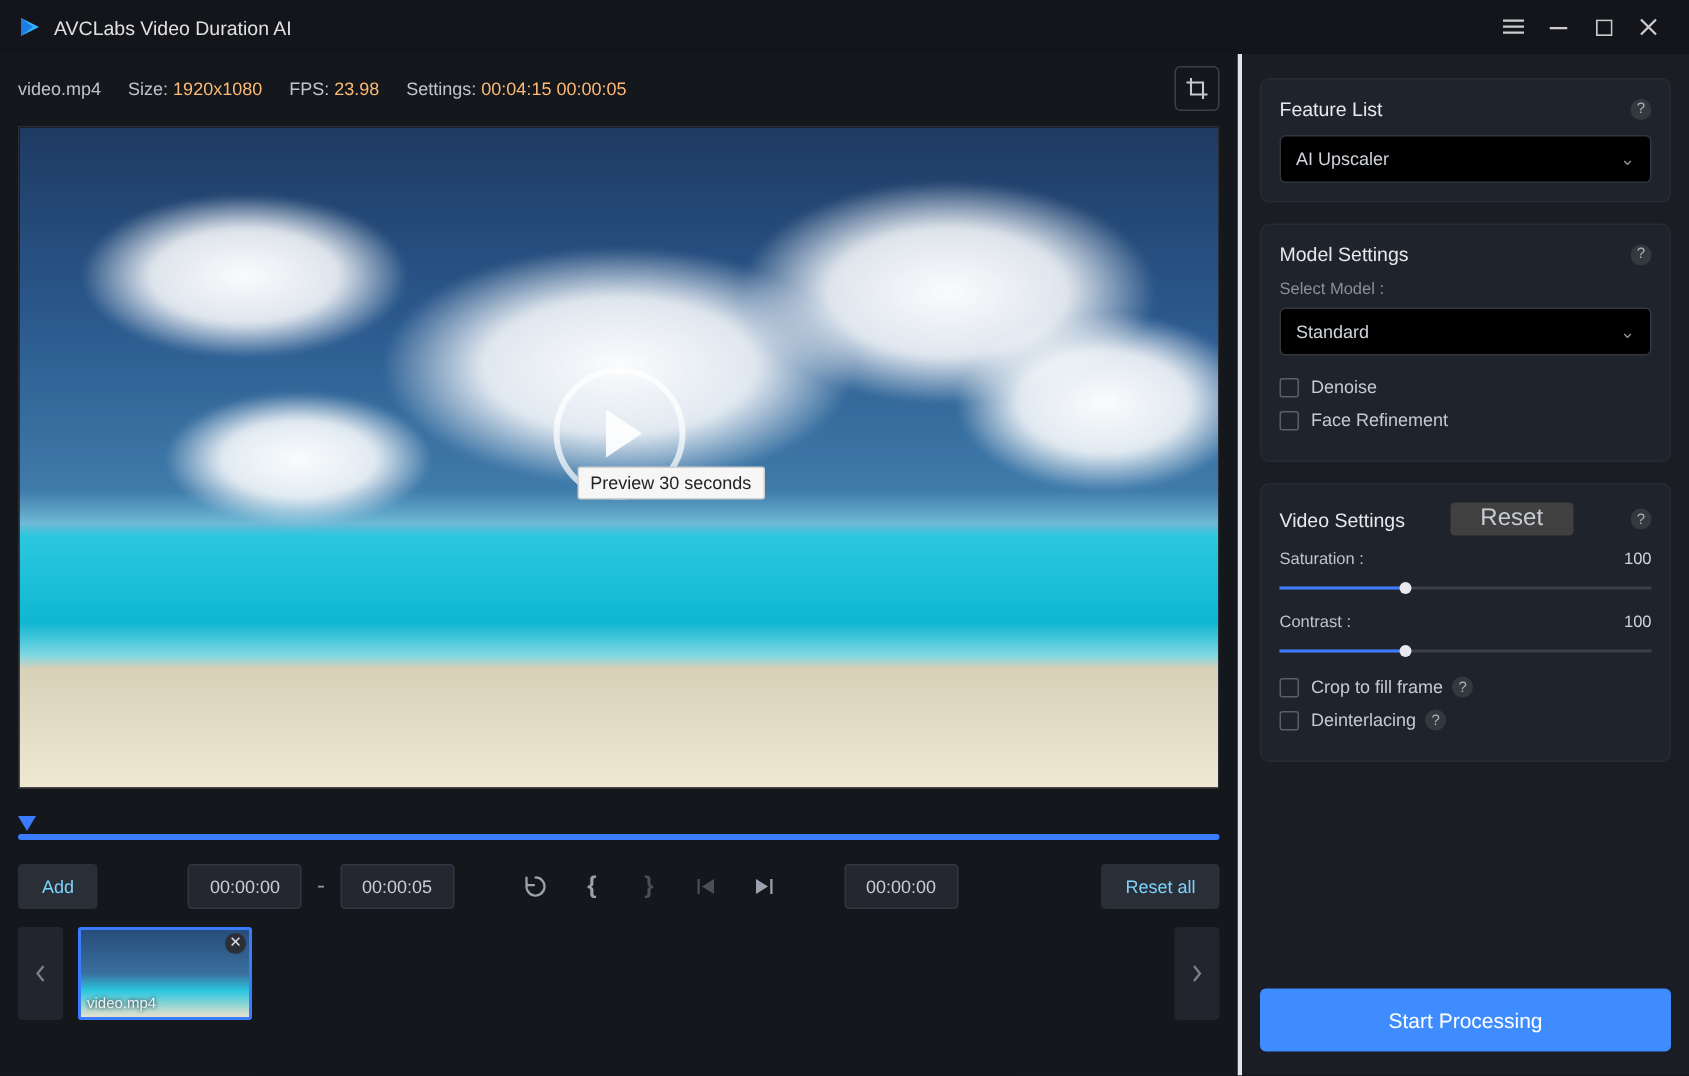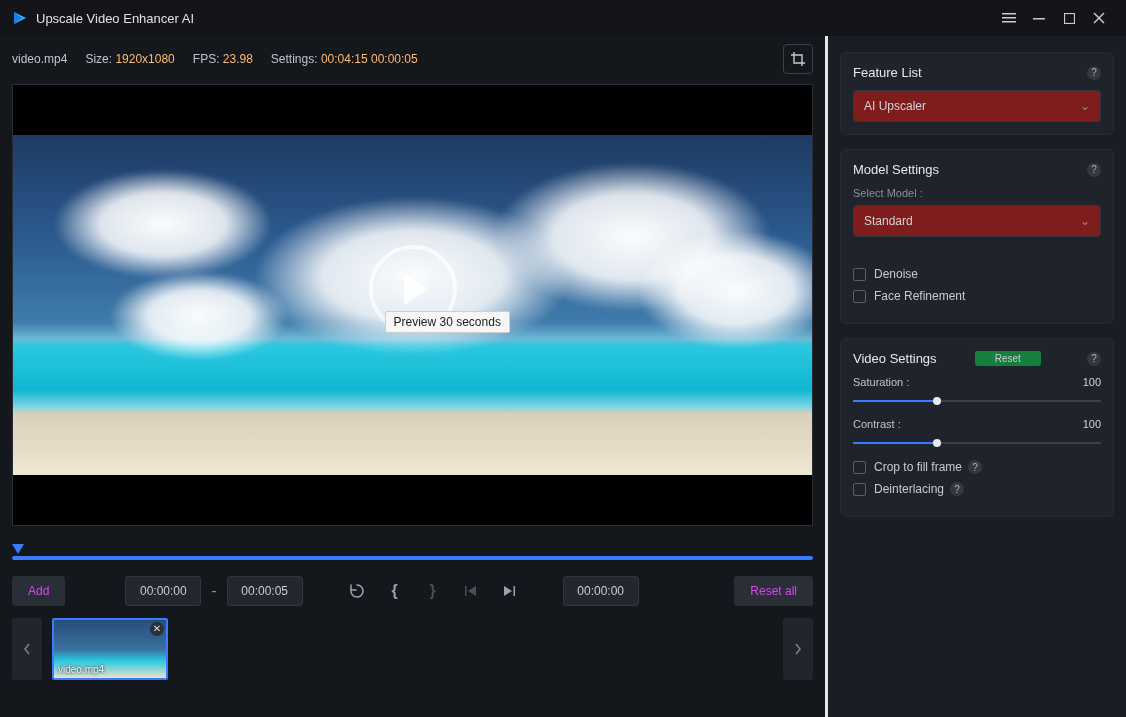--- a/index.html
+++ b/index.html
@@ -14,82 +14,82 @@
   .app-body { display: flex; height: 681px; }
   .main { flex: 1; background: #14171c; position: relative; padding: 0 8px; }
   .sidebar { width: 301px; background: #1a1d24; padding: 16px 12px; border-left: 3px solid #e5e5e5; display:flex; flex-direction:column; }
 
   .meta-row { display: flex; align-items: center; gap: 18px; padding: 8px 4px 10px 4px; font-size: 12px; color: #9aa0a9; }
   .meta-row .lbl { color: #bfc4cc; }
   .meta-row .val { color: #fdba74; }
   .crop-btn { margin-left: auto; width: 30px; height: 30px; border: 1px solid #3b404b; border-radius: 4px; display:flex; align-items:center; justify-content:center; cursor:pointer; color:#c6c9d0; }
   .crop-btn svg { display:block; }
 
-  .preview-wrap { margin: 0 4px; border: 1px solid #2a2d34; background: #000; height: 442px; position: relative; display:flex; flex-direction:column; justify-content:center;}
+  .preview-wrap { margin: 0 4px; border: 1px solid #2a2d34; background: #000; height: 442px; position: relative; display:flex; flex-direction:row; justify-content:center;}
   .preview-matte { background:#000; height: 50px; }
   .preview-image { flex:1; position:relative; overflow:hidden; }
   .sky { position:absolute; inset:0; background: linear-gradient(to bottom, #1e3a62 0%, #2b5a8f 30%, #3f7bab 55%, #6db9d6 60%, #2bc7e0 62%, #0fb7d2 75%, #7fd7e3 80%, #d9d0b8 82%, #efe8d3 100%); }
   .cloud { position:absolute; background: radial-gradient(ellipse at center, rgba(255,255,255,0.98) 0%, rgba(255,255,255,0.85) 40%, rgba(255,255,255,0) 70%); border-radius:50%; filter: blur(2px); }
   .play-circle { position:absolute; left:50%; top:50%; width:88px; height:88px; margin-left:-44px; margin-top:-60px; border:4px solid rgba(255,255,255,0.7); border-radius:50%; display:flex; align-items:center; justify-content:center; cursor:pointer;}
   .play-circle::after{ content:''; border-left:24px solid rgba(255,255,255,0.9); border-top:16px solid transparent; border-bottom:16px solid transparent; margin-left:6px;}
   .preview-tip { position:absolute; left:50%; top:50%; transform:translate(-28px,6px); background:#f6f6f6; color:#222; font-size:12px; padding:3px 8px; border:1px solid #cfcfcf; border-radius:2px; white-space:nowrap;}
 
   .timeline-row { margin: 18px 4px 0 4px; }
   .timeline-marker { width:0; height:0; border-left:6px solid transparent; border-right:6px solid transparent; border-top:10px solid #3a7bff; margin-left:0px;}
   .timeline-track { height:4px; background:#3a7bff; border-radius:2px; margin: 2px 0 0 0; }
 
   .controls-row { display:flex; align-items:center; gap:10px; margin: 16px 4px 0 4px; }
-  .btn { background:#2a2e37; color:#d946ef; border:none; height:30px; border-radius:3px; font-size:12px; cursor:pointer; display:flex; align-items:center; justify-content:center; }
+  .btn { background:#2a2e37; color:#7dd3fc; border:none; height:30px; border-radius:3px; font-size:12px; cursor:pointer; display:flex; align-items:center; justify-content:center; }
   .btn.small { padding: 0 16px; }
   .time-box { background:#24272f; border:1px solid #323640; height:30px; width:76px; border-radius:3px; font-size:12px; color:#c9cdd5; display:flex; align-items:center; justify-content:center;}
   .dash { color:#8d929c; }
   .icon-btn { width:28px; height:28px; color:#9ca2ad; cursor:pointer; display:flex; align-items:center; justify-content:center;}
   .icon-btn.disabled { color:#4a4e57; cursor:default;}
   .spacer-flex { flex:1; }
 
   .thumb-row { margin: 12px 4px 0 4px; display:flex; align-items:center; gap:10px; }
   .nav-arrow { width:30px; height:62px; background:#22252d; border-radius:3px; display:flex; align-items:center; justify-content:center; color:#7d828c; cursor:pointer;}
   .thumb { width:116px; height:62px; border:2px solid #3a7bff; border-radius:2px; position:relative; overflow:hidden; background:#000;}
   .thumb .thumb-sky{ position:absolute; inset:0; background: linear-gradient(to bottom,#274d7a 0%, #3a6f9e 50%, #2bc7e0 70%, #e9e2cc 100%);}
   .thumb .remove { position:absolute; top:2px; right:2px; width:14px; height:14px; background:#2c2f37; border-radius:50%; color:#dcdfe5; font-size:10px; display:flex; align-items:center; justify-content:center; cursor:pointer; line-height:1;}
   .thumb .thumb-label{ position:absolute; left:4px; bottom:3px; font-size:10px; color:#eef1f6; text-shadow:0 0 3px #000;}
 
   .panel { background:#1f232b; border:1px solid #272b33; border-radius:6px; padding:12px; margin-bottom:14px;}
   .panel-title { display:flex; align-items:center; color:#e6e8ed; font-size:13px; margin-bottom:10px;}
   .help { width:14px; height:14px; border-radius:50%; background:#34383f; color:#aeb2ba; font-size:10px; display:flex; align-items:center; justify-content:center; margin-left:auto; cursor:pointer;}
-  .select { background:#7f1d1d; border:1px solid #32363f; height:32px; border-radius:4px; padding:0 10px; display:flex; align-items:center; font-size:12px; color:#cfd3da; cursor:pointer;}
+  .select { background:#000000; border:1px solid #32363f; height:32px; border-radius:4px; padding:0 10px; display:flex; align-items:center; font-size:12px; color:#cfd3da; cursor:pointer;}
   .select .chev{ margin-left:auto; color:#8a8f99;}
   .opt-row { display:flex; align-items:center; font-size:12px; color:#c6cad2; margin:8px 0;}
   .gear{ margin-left:auto; color:#8d929c; cursor:pointer;}
   .small-label{ font-size:11px; color:#8a8f99; margin:10px 0 6px;}
   .checkbox { width:13px; height:13px; border:1px solid #5a5f69; border-radius:2px; margin-right:8px; display:flex; align-items:center; justify-content:center; cursor:pointer;}
   .checkbox.checked{ border-color:#3a7bff;}
   .checkbox.checked::after{ content:'✓'; font-size:10px; color:#3a7bff; line-height:1;}
-  .reset-btn{ background:#15803d; font-size:10px; padding:2px 20px; border-radius:3px; margin-left:auto; margin-right:8px; cursor:pointer; color:#c7cbd3;}
+  .reset-btn{ background:#404040; font-size:16px; padding:2px 20px; border-radius:3px; margin-left:auto; margin-right:8px; cursor:pointer; color:#c7cbd3;}
   .slider-row{ margin-bottom:10px;}
   .slider-head{ display:flex; font-size:11px; color:#bfc4cc; margin-bottom:6px;}
   .slider-head .val{ margin-left:auto; color:#cfd3da;}
   .slider{ position:relative; height:14px; cursor:pointer;}
   .slider-track{ position:absolute; left:0; right:0; top:6px; height:2px; background:#3b3f48;}
   .slider-fill{ position:absolute; left:0; top:6px; height:2px; background:#3a7bff;}
   .slider-thumb{ position:absolute; top:3px; width:8px; height:8px; background:#e8eaef; border-radius:50%;}
   .start-btn{ margin-top:auto; height:42px; background:#3f8cff; color:#fff; border:none; border-radius:4px; font-size:14px; cursor:pointer;}
   .inline-help{ width:14px; height:14px; border-radius:50%; background:#34383f; color:#aeb2ba; font-size:10px; display:inline-flex; align-items:center; justify-content:center; margin-left:6px; cursor:pointer;}
 </style>
 </head>
 <body>
 
 <div class="titlebar">
   <span class="logo-icon">
     <svg width="16" height="16" viewBox="0 0 16 16">
         <polygon points="2,2 14,8 2,14" fill="#33b4ff"></polygon>
         <polygon points="2,2 10,8 2,14" fill="#1d7de0"></polygon>
       </svg>
   </span>
-  <span class="app-title">Upscale Video Enhancer AI</span>
+  <span class="app-title">AVCLabs Video Duration AI</span>
   <span class="titlebar-spacer"></span>
   <span class="win-btn">
       <svg width="14" height="14" viewBox="0 0 14 14">
         <rect y="2" width="14" height="1.5" fill="currentColor"></rect>
         <rect y="6" width="14" height="1.5" fill="currentColor"></rect>
         <rect y="10" width="14" height="1.5" fill="currentColor"></rect>
       </svg>
     </span>
   <span class="win-btn">
       <svg width="12" height="12" viewBox="0 0 12 12">
@@ -214,21 +214,21 @@
     <div class="panel">
       <div class="panel-title">
         <span>Model Settings</span>
         <span class="help">?</span>
       </div>
       <div class="small-label">Select Model :</div>
       <div class="select">
         <span>Standard</span>
         <span class="chev">⌄</span>
       </div>
-      <div class="opt-row" style="margin-top:30px">
+      <div class="opt-row" style="margin-top:14px">
         <span class="checkbox"></span>
         <span>Denoise</span>
       </div>
       <div class="opt-row">
         <span class="checkbox"></span>
         <span>Face Refinement</span>
       </div>
     </div>
 
     <div class="panel">
@@ -266,14 +266,15 @@
         <span>Crop to fill frame</span>
         <span class="inline-help">?</span>
       </div>
       <div class="opt-row">
         <span class="checkbox"></span>
         <span>Deinterlacing</span>
         <span class="inline-help">?</span>
       </div>
     </div>
 
+    <button class="start-btn">Start Processing</button>
   </div>
 </div>
 
 </body></html>

